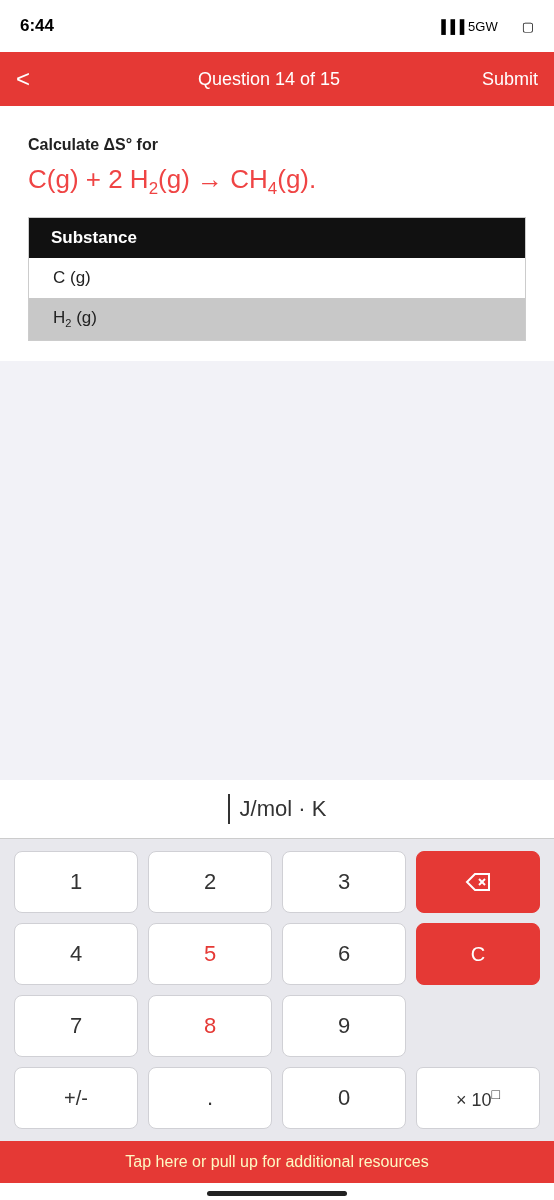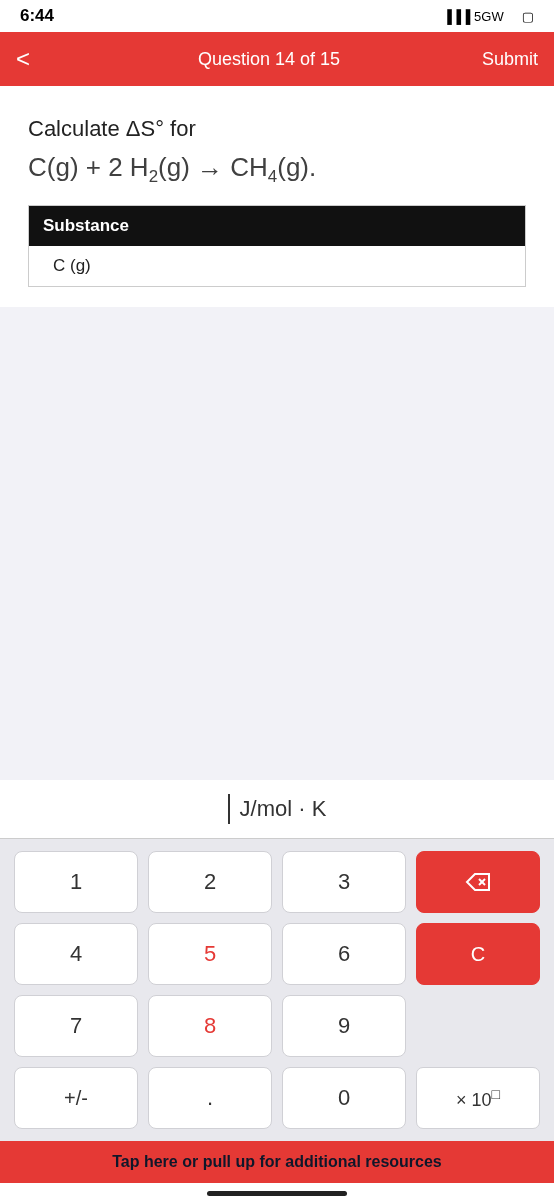--- a/index.html
+++ b/index.html
@@ -10,35 +10,35 @@
       min-height: 1200px;
       font-family: -apple-system, BlinkMacSystemFont, 'Helvetica Neue', Arial, sans-serif;
       background: #f2f2f7;
       position: relative;
       overflow-x: hidden;
     }
 
     
     .status-bar {
       background: #fff;
-      height: 32px;
+      height: 52px;
       display: flex;
       align-items: center;
       justify-content: space-between;
       padding: 0 20px;
     }
     .status-time {
       font-size: 17px;
       font-weight: 600;
       color: #000;
     }
     .status-icons {
       display: flex;
       align-items: center;
-      gap: 18px;
+      gap: 24px;
       font-size: 13px;
       color: #000;
     }
 
     
     .nav-bar {
       background: #e53935;
       height: 54px;
       display: flex;
       align-items: center;
@@ -63,47 +63,47 @@
       font-weight: 500;
       cursor: pointer;
     }
 
     
     .question-area {
       background: #fff;
       padding: 30px 28px 20px 28px;
     }
     .question-instruction {
-      font-size: 22px;
-      font-weight: 400;
+      font-size: 16px;
+      font-weight: 700;
       color: #222;
       margin-bottom: 10px;
     }
     .question-equation {
       font-size: 26px;
       font-weight: 400;
-      color: #404040;
+      color: #ef4444;
       margin-top: 8px;
     }
     sub { font-size: 0.65em; vertical-align: sub; }
 
     
     .substance-table {
       width: 100%;
       border-collapse: collapse;
       margin-top: 18px;
       border: 1.5px solid #ccc;
     }
     .substance-table thead tr {
       background: #111;
     }
     .substance-table thead th {
       color: #fff;
       text-align: left;
-      padding: 10px 14px;
+      padding: 10px 22px;
       font-size: 17px;
       font-weight: 600;
     }
     .substance-table tbody tr:nth-child(odd) {
       background: #fff;
     }
     .substance-table tbody tr:nth-child(even) {
       background: #c8c8c8;
     }
     .substance-table tbody td {
@@ -183,23 +183,23 @@
     }
     .key-btn.plusminus {
       font-size: 20px;
     }
 
     
     .bottom-banner {
       background: #e53935;
       padding: 12px 16px;
       text-align: center;
-      color: #0f172a;
+      color: #fef9c3;
       font-size: 16px;
-      font-weight: 700;
+      font-weight: 400;
     }
     .home-indicator {
       background: #fff;
       padding: 8px 0 4px 0;
       display: flex;
       justify-content: center;
     }
     .home-bar {
       width: 140px;
       height: 5px;
@@ -235,20 +235,23 @@
   <table class="substance-table">
     <thead>
       <tr>
         <th>Substance</th>
       </tr>
     </thead>
     <tbody>
       <tr>
         <td>C (g)</td>
       </tr>
+      <tr>
+        <td>H<sub>2</sub> (g)</td>
+      </tr>
     </tbody>
   </table>
 </div>
 
 <div style="height: 360px;"></div>
 
 <div class="calc-area">
 
   <div class="input-display">
     <span class="input-cursor"></span>

